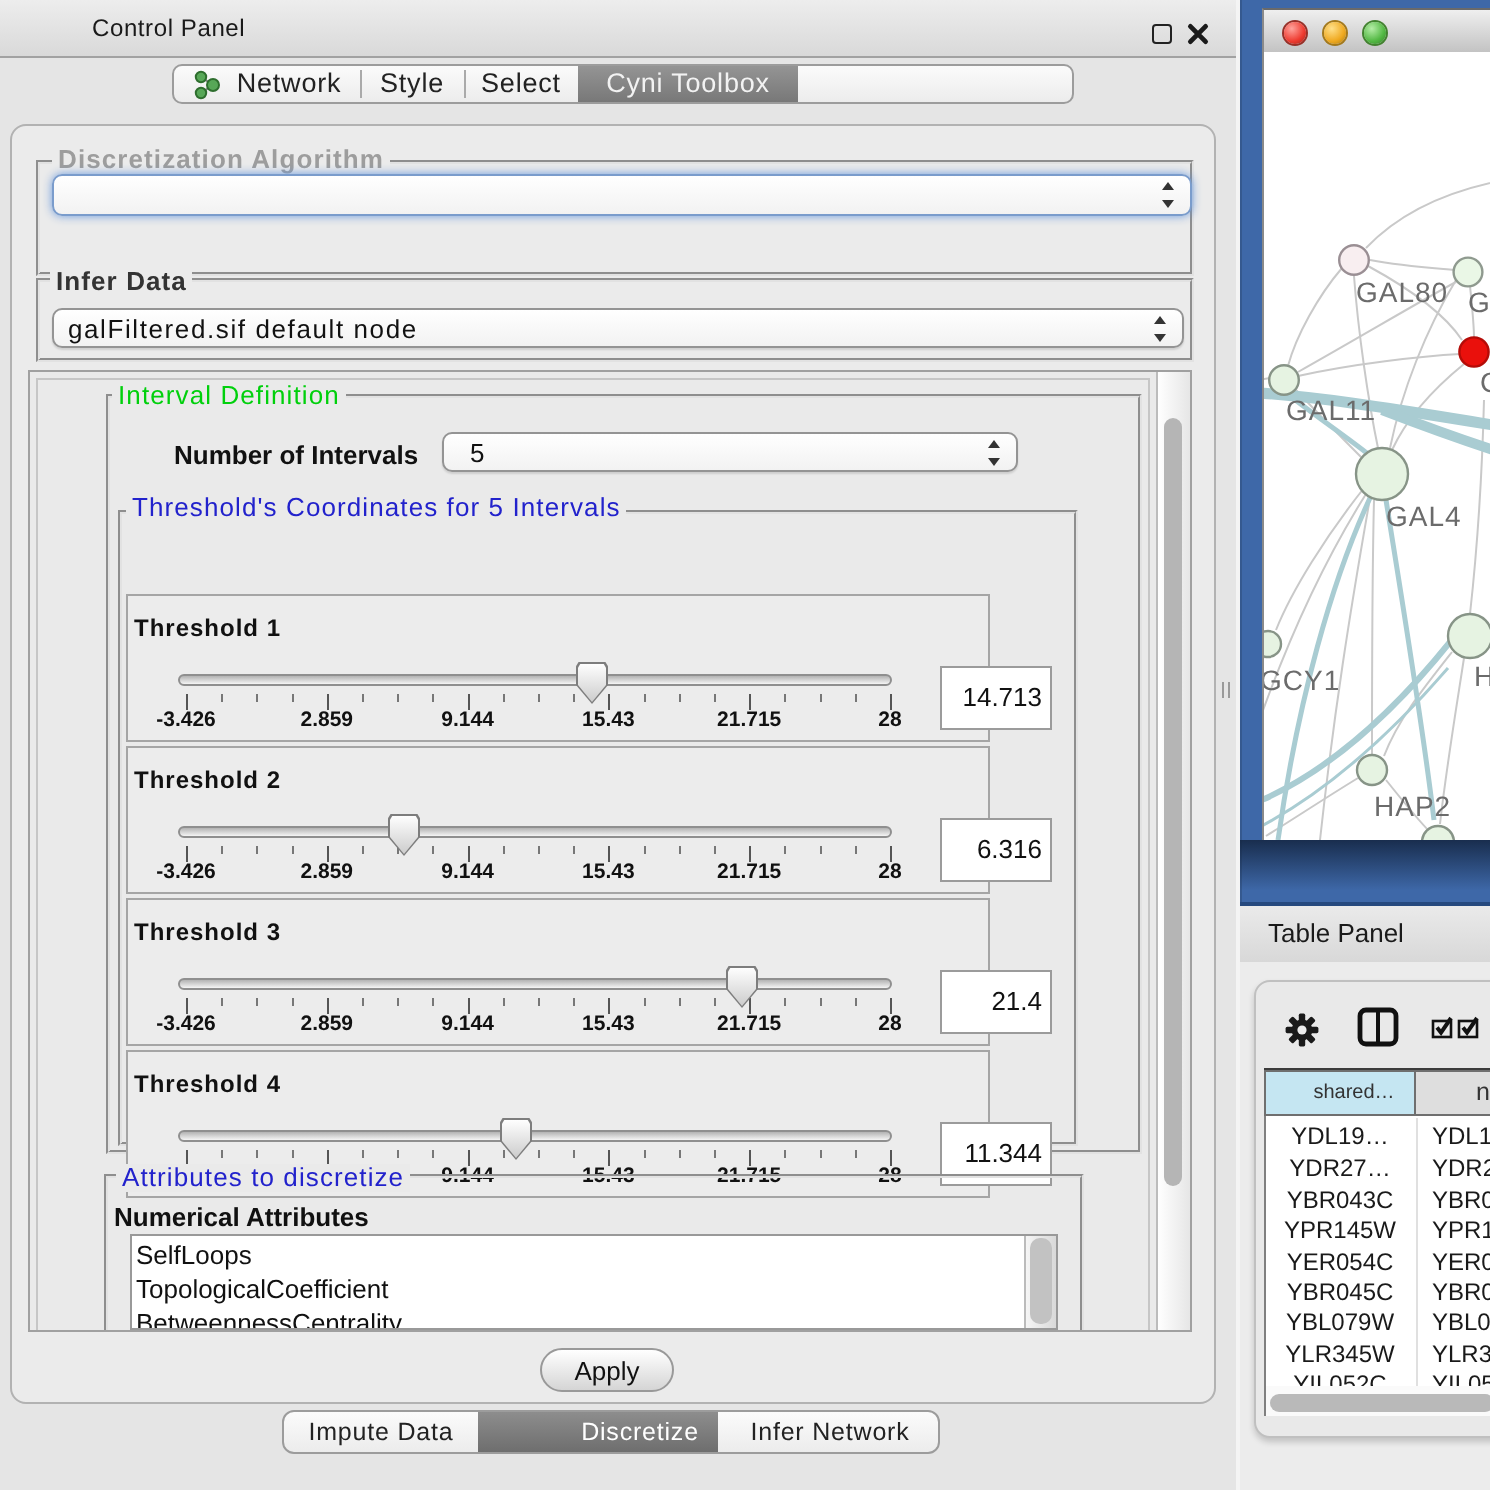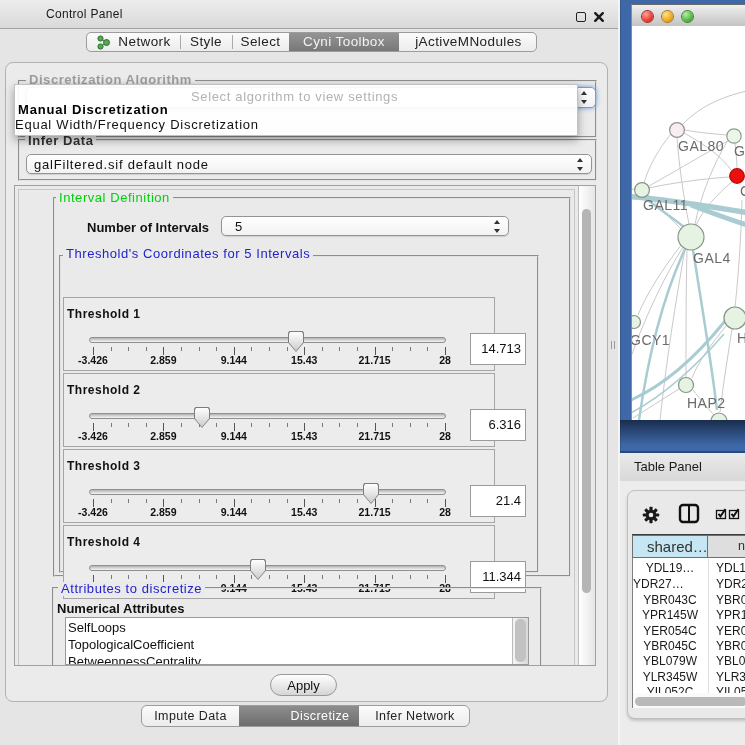--- a/index.html
+++ b/index.html
@@ -46,21 +46,20 @@
         <circle cx="9.5" cy="7.5" r="3" fill="#57a757" stroke="#2e6e2e"></circle>
       </svg>
       <span style="margin-left:22px;">Network</span>
     </div>
     <div class="sep" style="left:93px;"></div>
     <div class="seg" style="left:93px;width:52px;line-height:18px;">Style</div>
     <div class="sep" style="left:145px;"></div>
     <div class="seg" style="left:145px;width:57px;line-height:18px;">Select</div>
     <div class="sep" style="left:202px;"></div>
     <div class="seg" style="left:202px;width:110px;line-height:18px;background:linear-gradient(#949494,#787878);color:#f2f2f2;">Cyni Toolbox</div>
-    <div class="seg" style="left:312px;width:139px;line-height:18px;">jActiveMNodules</div>
   </div>
 
   <div class="abs" style="left:5px;top:62px;width:603px;height:640px;background:#ebebeb;border:1px solid #b2b2b2;border-radius:8px;"></div>
 
   <div class="abs groove" style="left:18px;top:80px;width:579px;height:58px;"></div>
   <div class="gtitle" style="left:26px;top:73px;font-weight:bold;color:#9d9d9d;">Discretization Algorithm</div>
   <div class="combo" style="left:26px;top:87px;width:570px;height:21px;border:1px solid #7a9ccc;box-shadow:0 0 5px rgba(100,150,220,0.95);">
     <div class="arr up" style="right:8px;top:3px;"></div>
     <div class="arr dn" style="right:8px;top:12px;"></div>
   </div>
@@ -174,25 +173,20 @@
 
   <div class="abs" style="left:270px;top:674px;width:67px;height:22px;background:linear-gradient(#ffffff,#d5d5d5);border:1px solid #999;border-radius:11px;text-align:center;line-height:21px;font-size:13px;color:#111;">Apply</div>
 
   <div class="abs" style="left:141px;top:705px;width:329px;height:22px;background:linear-gradient(#fbfbfb,#ececec);border:1px solid #9c9c9c;border-radius:6px;overflow:hidden;">
     <div class="seg" style="left:0;width:97px;line-height:21px;font-size:12.5px;">Impute Data</div>
     <div class="sep" style="left:97px;"></div>
     <div class="seg" style="left:97px;width:120px;line-height:21px;font-size:12.5px;background:linear-gradient(#8d8d8d,#6e6e6e);color:#fff;padding-left:42px;">Discretize Data</div>
     <div class="seg" style="left:217px;width:112px;line-height:21px;font-size:12.5px;">Infer Network</div>
   </div>
 
-  <div class="abs" style="left:14px;top:84px;width:564px;height:52px;background:rgba(255,255,255,0.93);border:1px solid #c2c2c2;box-shadow:0 4px 9px rgba(0,0,0,0.35);z-index:50;">
-    <div style="position:absolute;left:176px;top:4px;font-size:13px;letter-spacing:0.65px;color:#b2b2b2;">Select algorithm to view settings</div>
-    <div style="position:absolute;left:3px;top:17px;font-size:13px;letter-spacing:0.8px;font-weight:bold;color:#000;">Manual Discretization</div>
-    <div style="position:absolute;left:0;top:32px;font-size:13px;letter-spacing:0.75px;color:#111;">Equal Width/Frequency Discretization</div>
-  </div>
 </div>
 
 <div class="abs" style="left:620px;top:0;width:125px;height:745px;background:#3e68a8;overflow:hidden;">
   <div class="abs" style="left:0;top:0;width:1px;height:452px;background:#35598f;"></div>
 
   <div class="abs" style="left:11px;top:4px;width:120px;height:416px;">
     <div class="abs" style="left:0;top:0;width:120px;height:22px;background:linear-gradient(#efefef,#c3c3c3);border-top:1px solid #6a6a6a;border-left:1px solid #8a8a8a;"></div>
     <div class="abs" style="left:11px;top:7px;width:11px;height:11px;border-radius:50%;background:radial-gradient(circle at 35% 30%,#ffa39c,#ee3b30 60%,#9c241c);box-shadow:0 0 0 1px #973028;"></div>
     <div class="abs" style="left:31px;top:7px;width:11px;height:11px;border-radius:50%;background:radial-gradient(circle at 35% 30%,#ffe08a,#efa920 60%,#a87a14);box-shadow:0 0 0 1px #a3791c;"></div>
     <div class="abs" style="left:51px;top:7px;width:11px;height:11px;border-radius:50%;background:radial-gradient(circle at 35% 30%,#b5eda7,#52b843 60%,#397f2d);box-shadow:0 0 0 1px #42822f;"></div>
@@ -285,29 +279,29 @@
 
     <g fill="none" stroke="#111">
       <rect x="76.5" y="7.5" width="9" height="8" stroke-width="1.3"></rect>
       <path d="M78.5 10.8 L80.5 13.3 L85.5 6" stroke-width="2"></path>
       <rect x="89.5" y="7.5" width="9" height="8" stroke-width="1.3"></rect>
       <path d="M91.5 10.8 L93.5 13.3 L98.5 6" stroke-width="2"></path>
     </g>
   </svg>
 
   <div class="abs" style="left:12px;top:534px;width:113px;height:1px;background:#3c3c3c;"></div>
-  <div class="abs" style="left:12px;top:535px;width:76px;height:23px;background:#c5e6f2;border:1px solid #6f6f6f;line-height:21px;font-size:15px;color:#333;padding-left:14px;">shared…</div>
+  <div class="abs" style="left:12px;top:535px;width:76px;height:23px;background:#c5e6f2;border:1px solid #6f6f6f;text-align:center;line-height:21px;font-size:10px;color:#333;padding-left:14px;">shared…</div>
   <div class="abs" style="left:88px;top:535px;width:37px;height:23px;background:#dedede;border-top:1px solid #6f6f6f;border-bottom:1px solid #6f6f6f;">
     <div style="position:absolute;left:30px;line-height:21px;font-size:12.5px;color:#333;">n…</div>
   </div>
 
   <div class="abs" style="left:13px;top:559px;width:112px;height:134px;background:#fff;overflow:hidden;font-size:12px;color:#1a1a1a;">
     <div style="position:absolute;left:0;top:2px;width:74px;text-align:center;">YDL19…</div>
       <div style="position:absolute;left:83px;top:2px;">YDL190W</div>
-    <div style="position:absolute;left:0;top:18.4px;width:74px;text-align:left;">YDR27…</div>
+    <div style="position:absolute;left:0;top:18.4px;width:74px;text-align:center;">YDR27…</div>
       <div style="position:absolute;left:83px;top:18.4px;">YDR277C</div>
     <div style="position:absolute;left:0;top:33.8px;width:74px;text-align:center;">YBR043C</div>
       <div style="position:absolute;left:83px;top:33.8px;">YBR043C</div>
     <div style="position:absolute;left:0;top:49.2px;width:74px;text-align:center;">YPR145W</div>
       <div style="position:absolute;left:83px;top:49.2px;">YPR145W</div>
     <div style="position:absolute;left:0;top:64.6px;width:74px;text-align:center;">YER054C</div>
       <div style="position:absolute;left:83px;top:64.6px;">YER054C</div>
     <div style="position:absolute;left:0;top:80px;width:74px;text-align:center;">YBR045C</div>
       <div style="position:absolute;left:83px;top:80px;">YBR045C</div>
     <div style="position:absolute;left:0;top:95.4px;width:74px;text-align:center;">YBL079W</div>

